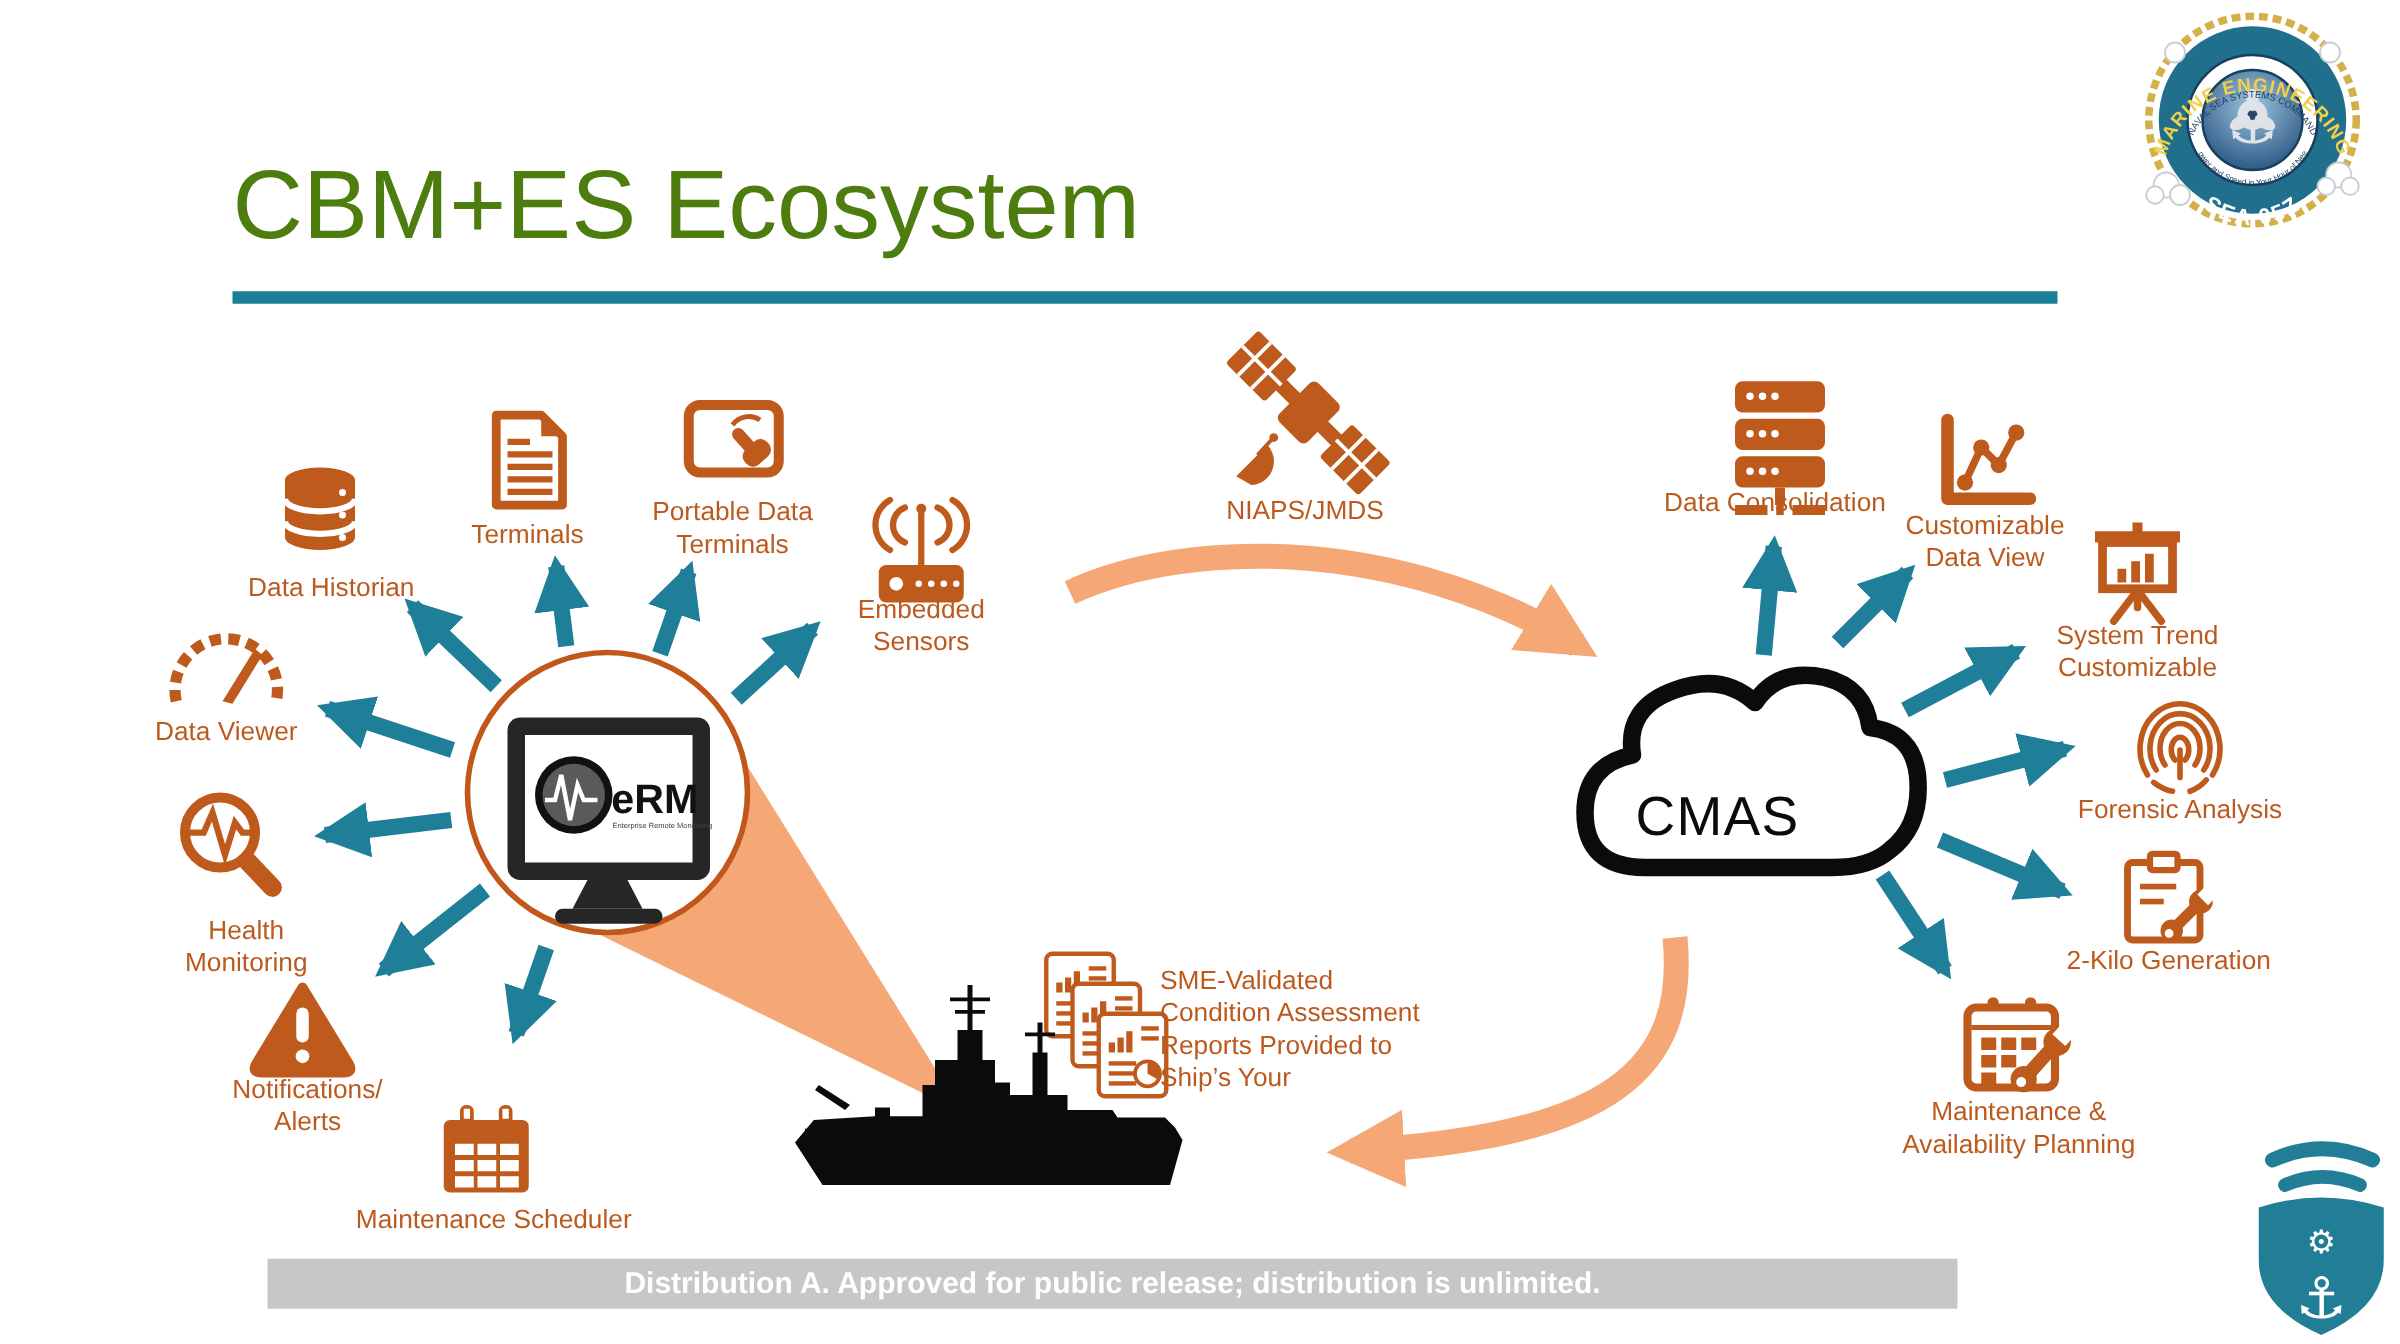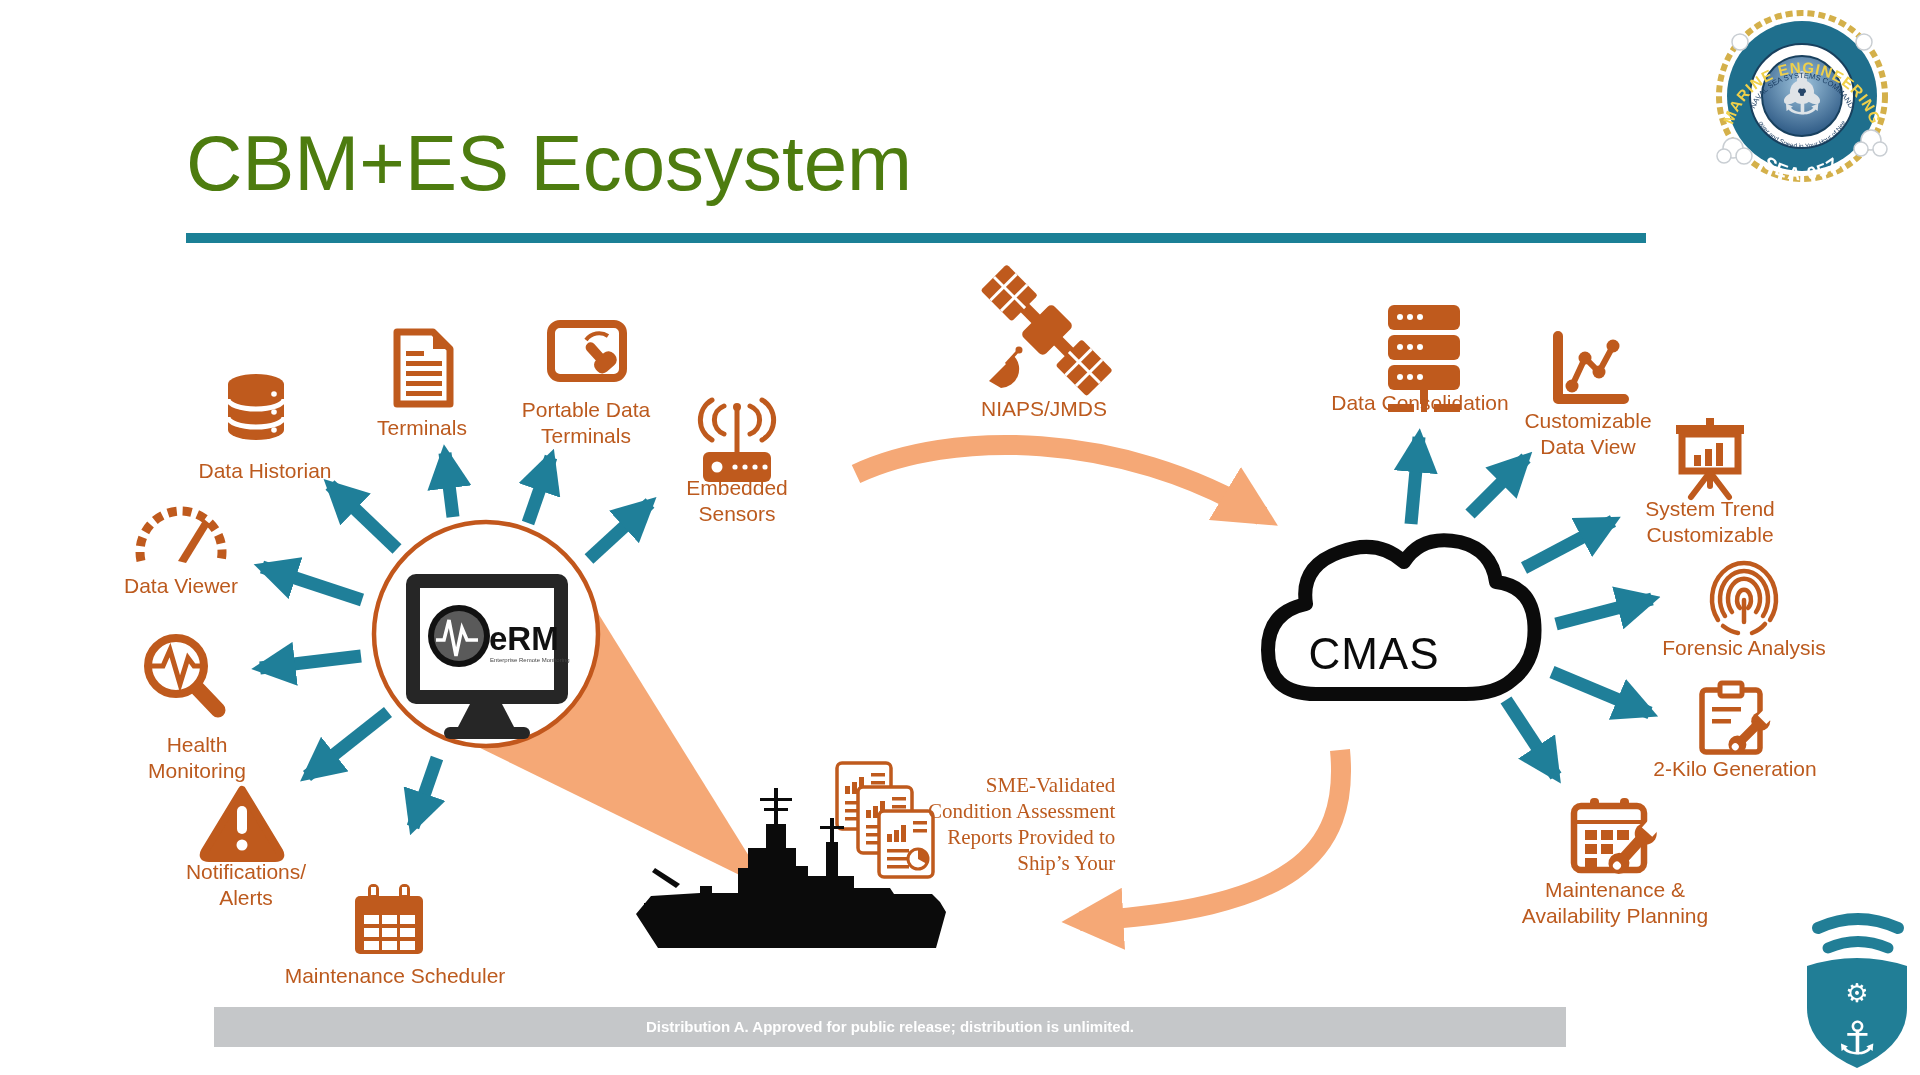--- a/index.html
+++ b/index.html
@@ -4,27 +4,27 @@
 <style>
   html,body{margin:0;padding:0;background:#ffffff;}
   #slide{position:relative;width:1920px;height:1075px;background:#ffffff;overflow:hidden;
          font-family:"Liberation Sans",sans-serif;}
   #title{position:absolute;left:186px;top:118px;font-size:78px;color:#4d7c0f;
          letter-spacing:0px;white-space:nowrap;text-align:center;}
   #title-rule{position:absolute;left:186px;top:233px;width:1460px;height:10px;background:#1b8096;}
   .label{position:absolute;transform:translateX(-50%);text-align:center;color:#bc5a1e;
          font-size:21px;line-height:26px;white-space:nowrap;}
   .label .ln{display:block;}
-  #sme-note{position:absolute;left:928px;top:772px;text-align:right;color:#bc5a1e;
-            font-size:21px;line-height:26px;font-family:Liberation Serif, serif;}
+  #sme-note{position:absolute;left:928px;top:772px;text-align:left;color:#bc5a1e;
+            font-size:21px;line-height:26px;}
   #sme-note .ln{display:block;}
   #cmas-label{position:absolute;left:1374px;top:629px;transform:translateX(-50%);
               color:#0b0b0b;font-size:44px;font-weight:normal;letter-spacing:1px;}
   #footer-bar{position:absolute;left:214px;top:1007px;width:1352px;height:40px;background:#c5c7c9;
-              color:#ffffff;font-weight:bold;font-size:15px;line-height:40px;text-align:center;}
+              color:#ffffff;font-weight:bold;font-size:24px;line-height:40px;text-align:center;}
   svg{position:absolute;left:0;top:0;}
 </style>
 </head>
 <body>
 
 <div id="slide">
 
   <svg width="1920" height="1075" viewBox="0 0 1920 1075">
     <defs>
       <marker id="mTeal" viewBox="0 0 10 10" refX="8" refY="5" markerWidth="3.4" markerHeight="3.4" orient="auto-start-reverse">

